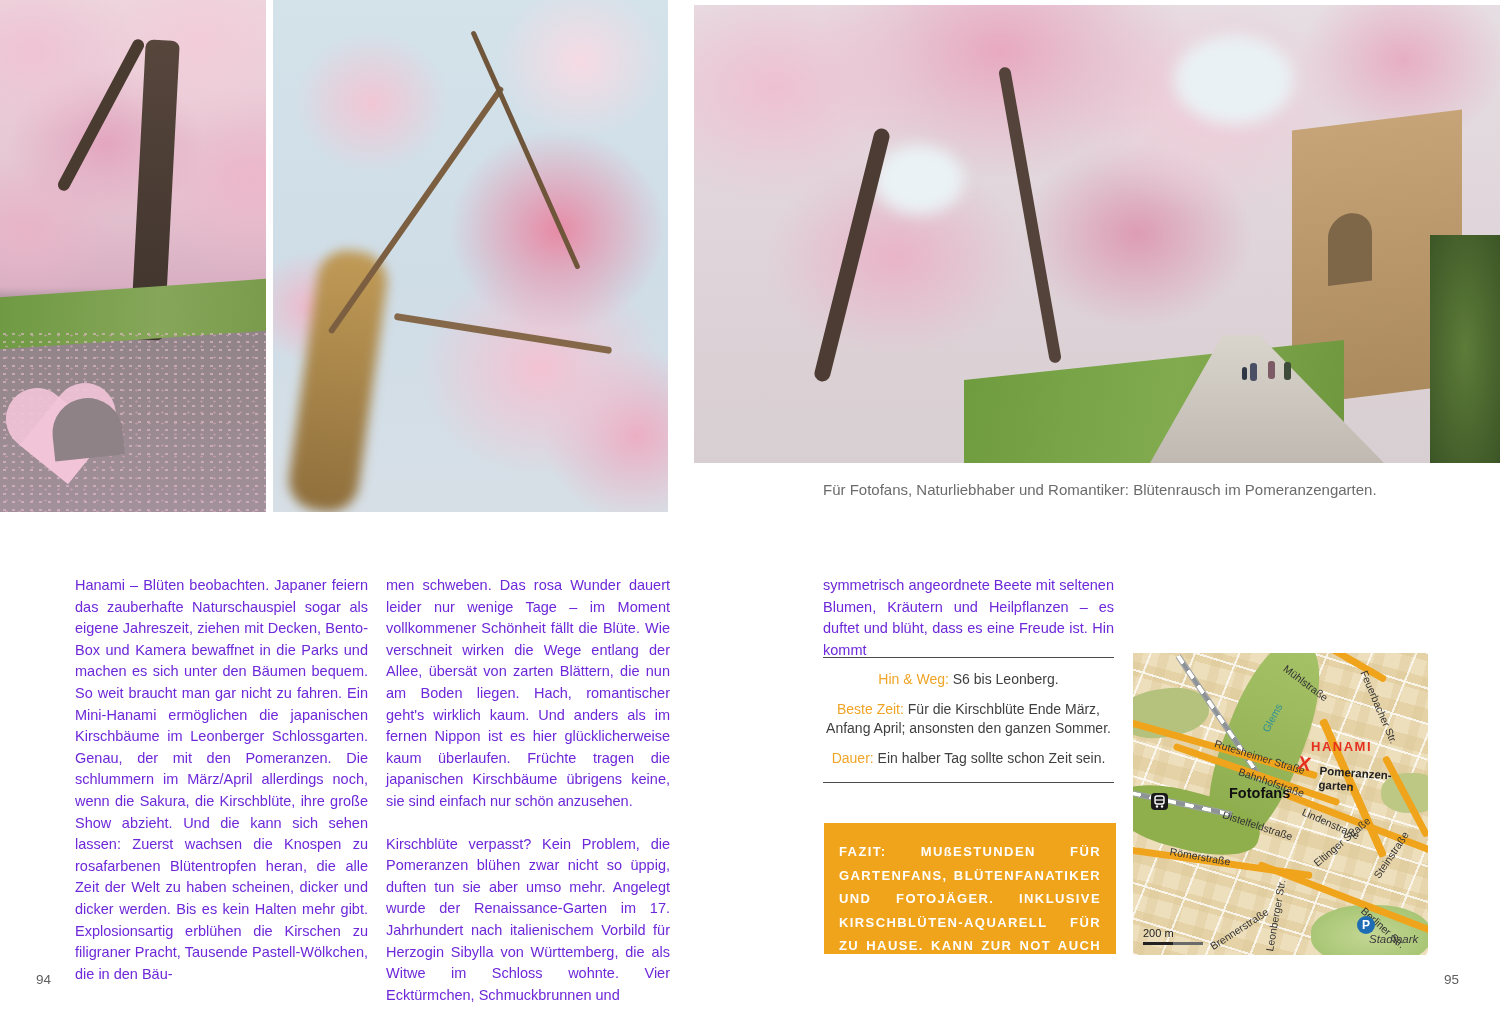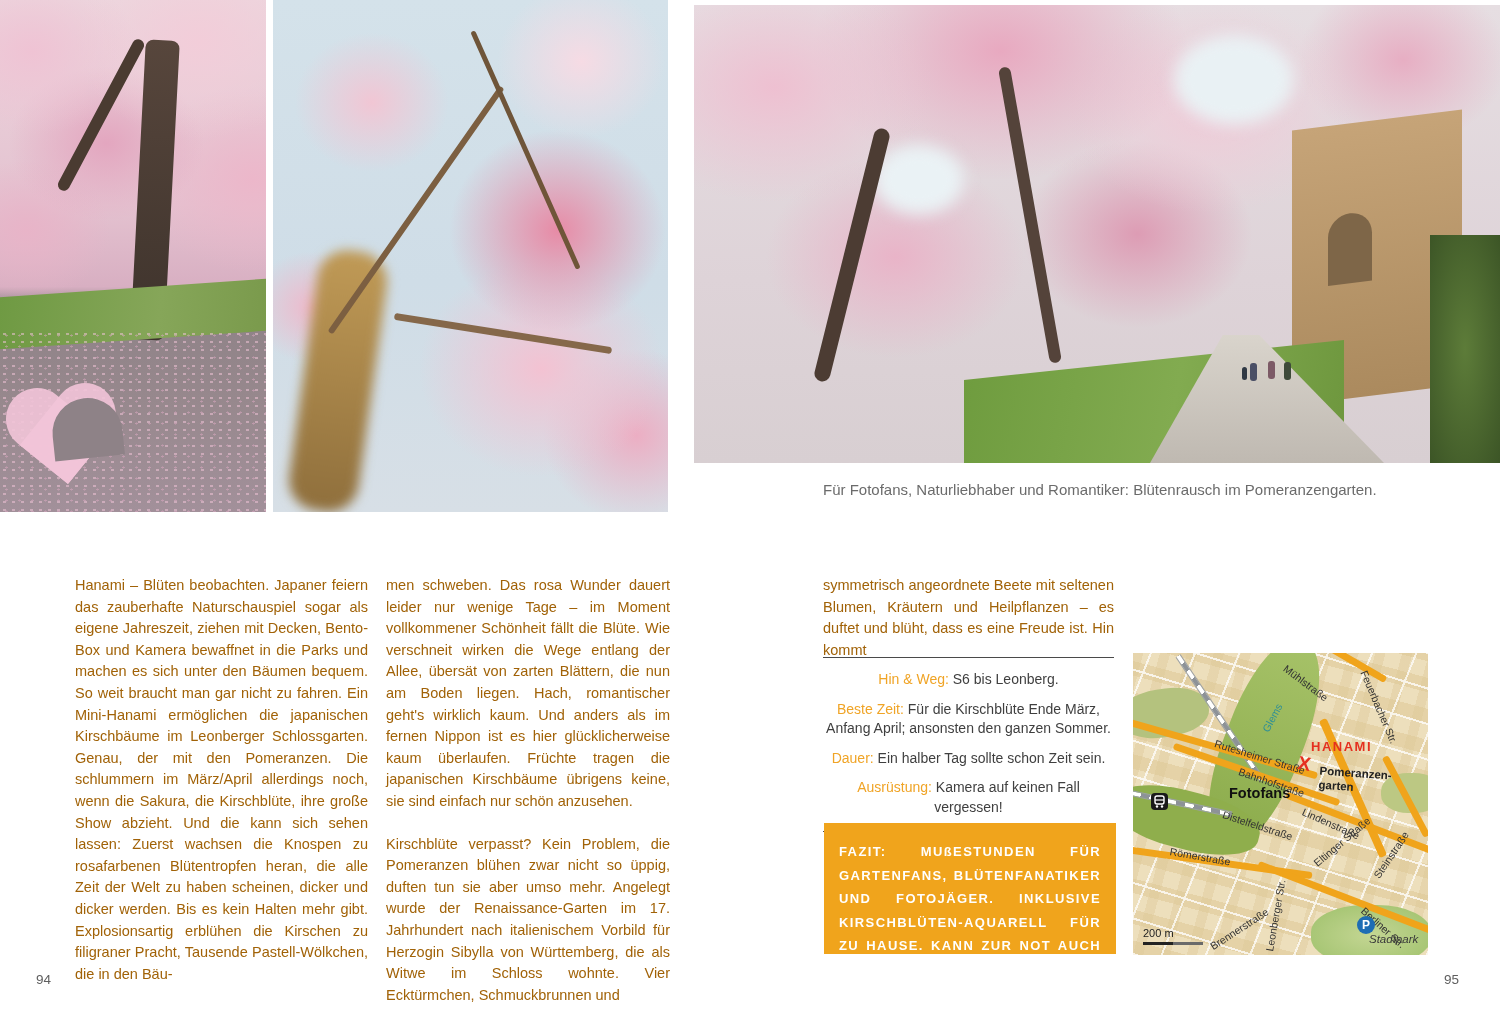--- a/index.html
+++ b/index.html
@@ -66,21 +66,21 @@
   .p3-path { position:absolute; left:430px; top:330px; width:260px; height:128px; background:linear-gradient(180deg,#d9d4cc,#bfb9b1); clip-path:polygon(38% 0, 52% 0, 100% 100%, 10% 100%); }
   .p3-person { position:absolute; width:7px; height:18px; border-radius:3px; }
   .p3-person.a { left:556px; top:358px; background:#4a4f66; }
   .p3-person.b { left:574px; top:356px; background:#7c5a66; }
   .p3-person.c { left:590px; top:357px; background:#3e4a3a; }
   .p3-person.d { left:548px; top:362px; background:#2f3844; width:5px; height:13px; }
 
   .caption { position:absolute; left:823px; top:481px; width:650px; font-size:15px; color:#6b6b6b; }
 
   
-  .col { position:absolute; top:575px; font-size:14.5px; line-height:21.6px; color:#a16207; text-align:justify; }
+  .col { position:absolute; top:575px; font-size:14.5px; line-height:21.6px; color:#6d28d9; text-align:justify; }
   .col p + p { margin-top:21px; }
   .col1 { left:75px;  width:293px; }
   .col2 { left:386px; width:284px; }
   .col3 { left:823px; width:291px; }
   .col4 { left:1135px; width:291px; }
 
   
   .infobox { position:absolute; left:823px; top:657px; width:291px; border-top:1px solid #4a4a4a; border-bottom:1px solid #4a4a4a; padding:12px 0 14px 0; }
   .infobox p { font-size:14px; line-height:19.5px; color:#3f3f3f; margin-top:10px;text-align:center; }
   .infobox p:first-child { margin-top:0; }
@@ -183,21 +183,20 @@
     <p>Kirschblüte verpasst? Kein Problem, die Pomeranzen blühen zwar nicht so üppig, duften tun sie aber umso mehr. Angelegt wurde der Renaissance-Garten im 17. Jahrhundert nach italienischem Vorbild für Herzogin Sibylla von Württemberg, die als Witwe im Schloss wohnte. Vier Ecktürmchen, Schmuckbrunnen und</p>
   </div>
   <div class="col col3">
     <p>symmetrisch angeordnete Beete mit seltenen Blumen, Kräutern und Heilpflanzen – es duftet und blüht, dass es eine Freude ist. Hin kommt</p>
   </div>
 
   <div class="infobox">
     <p><span class="ilabel">Hin &amp; Weg:</span> <span>S6 bis Leonberg.</span></p>
     <p><span class="ilabel">Beste Zeit:</span> <span>Für die Kirschblüte Ende März, Anfang April; ansonsten den ganzen Sommer.</span></p>
     <p><span class="ilabel">Dauer:</span> <span>Ein halber Tag sollte schon Zeit sein.</span></p>
-    <p><span class="ilabel">Ausrüstung:</span> <span>Kamera auf keinen Fall vergessen!</span></p>
   </div>
 
   <div class="fazit">FAZIT: MUßESTUNDEN FÜR GARTENFANS, BLÜTENFANATIKER UND FOTOJÄGER. INKLUSIVE KIRSCHBLÜTEN-AQUARELL FÜR ZU HAUSE. KANN ZUR NOT AUCH DAS KREATIVPROGRAMM DER KAMERA.</div>
 
   <div class="map">
     <div class="blocks"></div>
     <div class="whiteroads"></div>
     <div class="gr gr1"></div>
     <div class="gr gr2"></div>
     <div class="gr gr3"></div>

